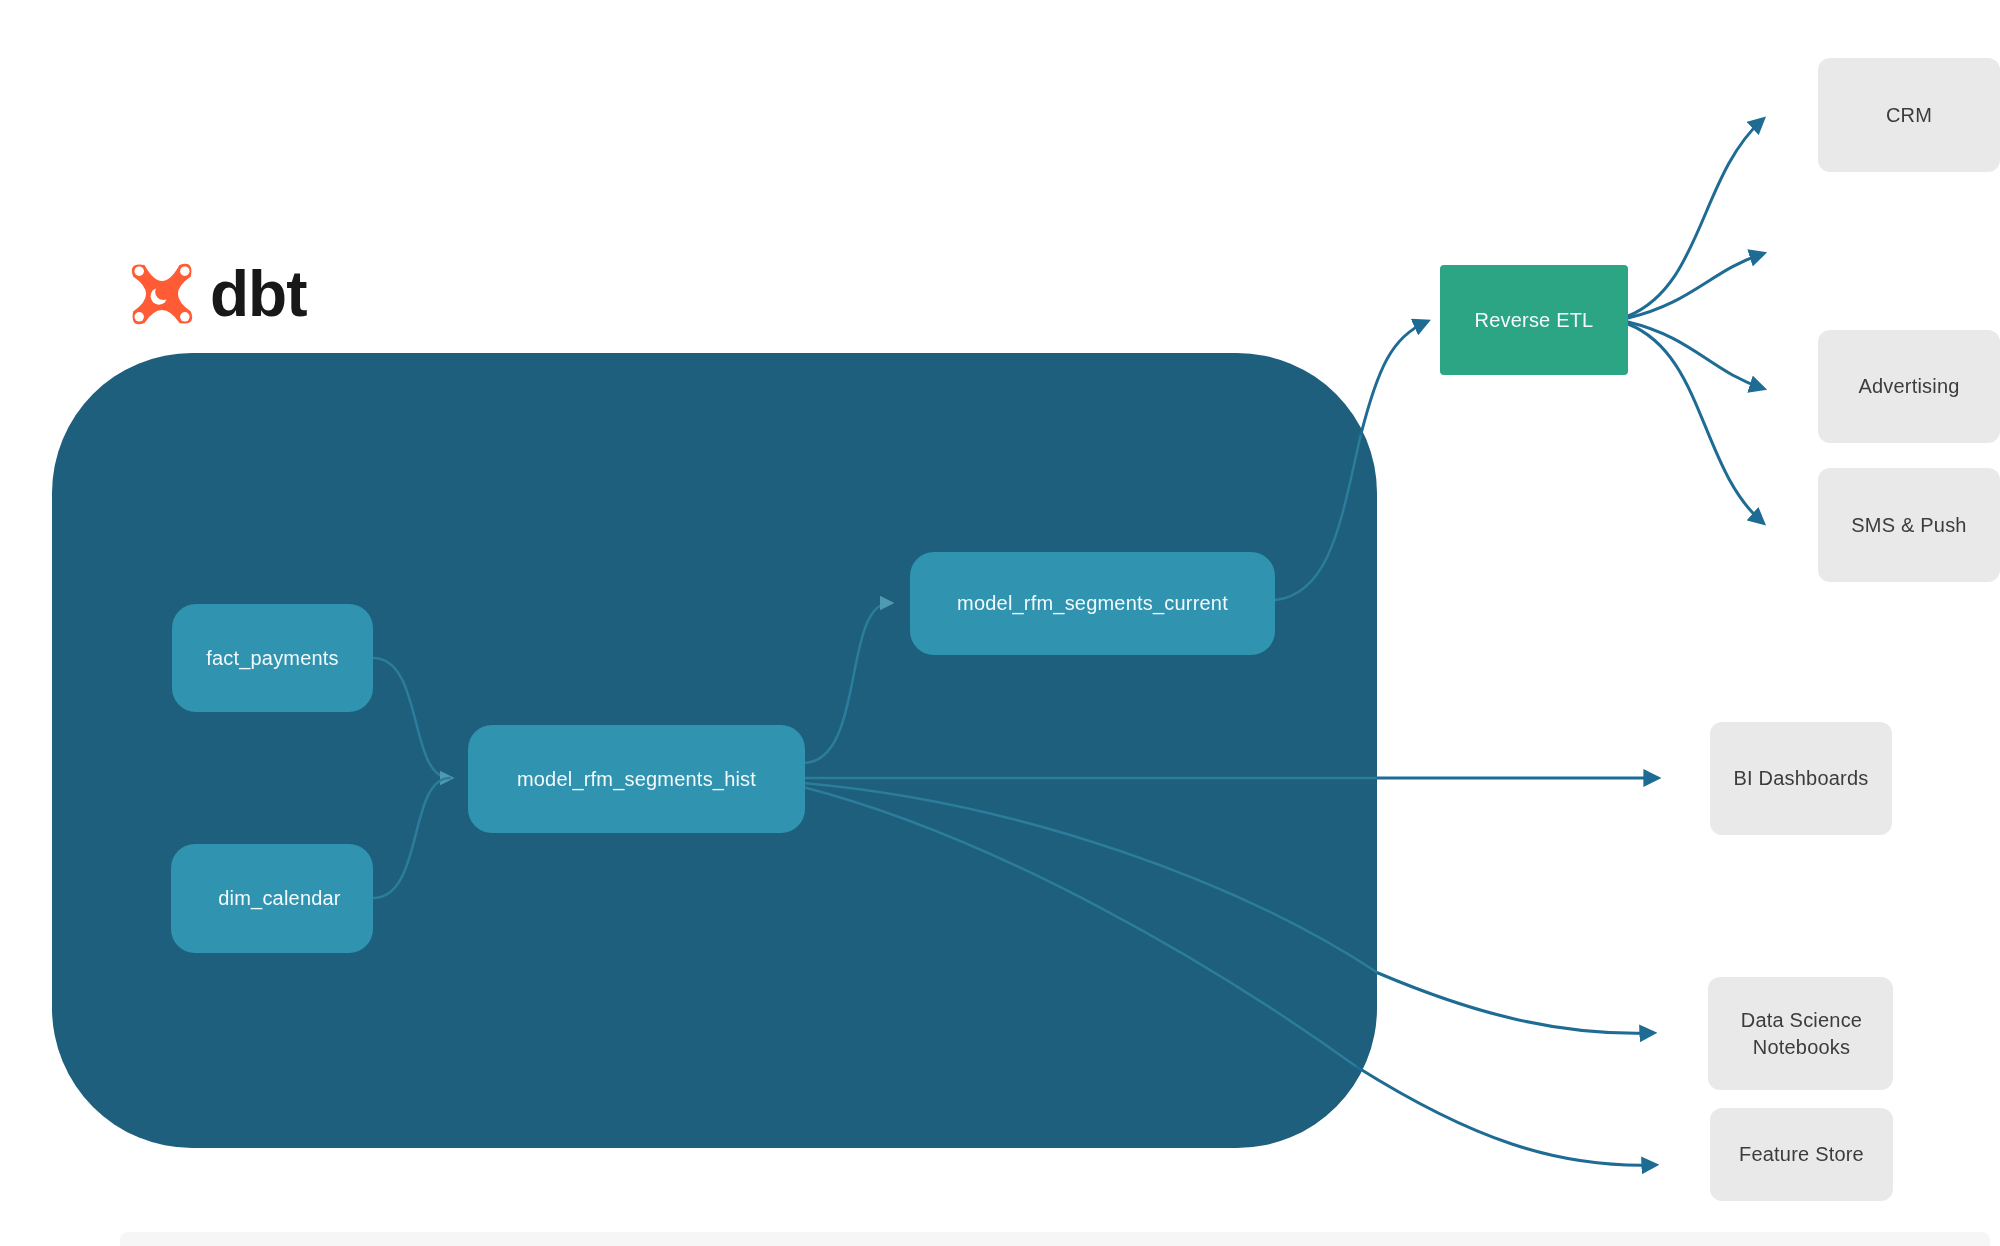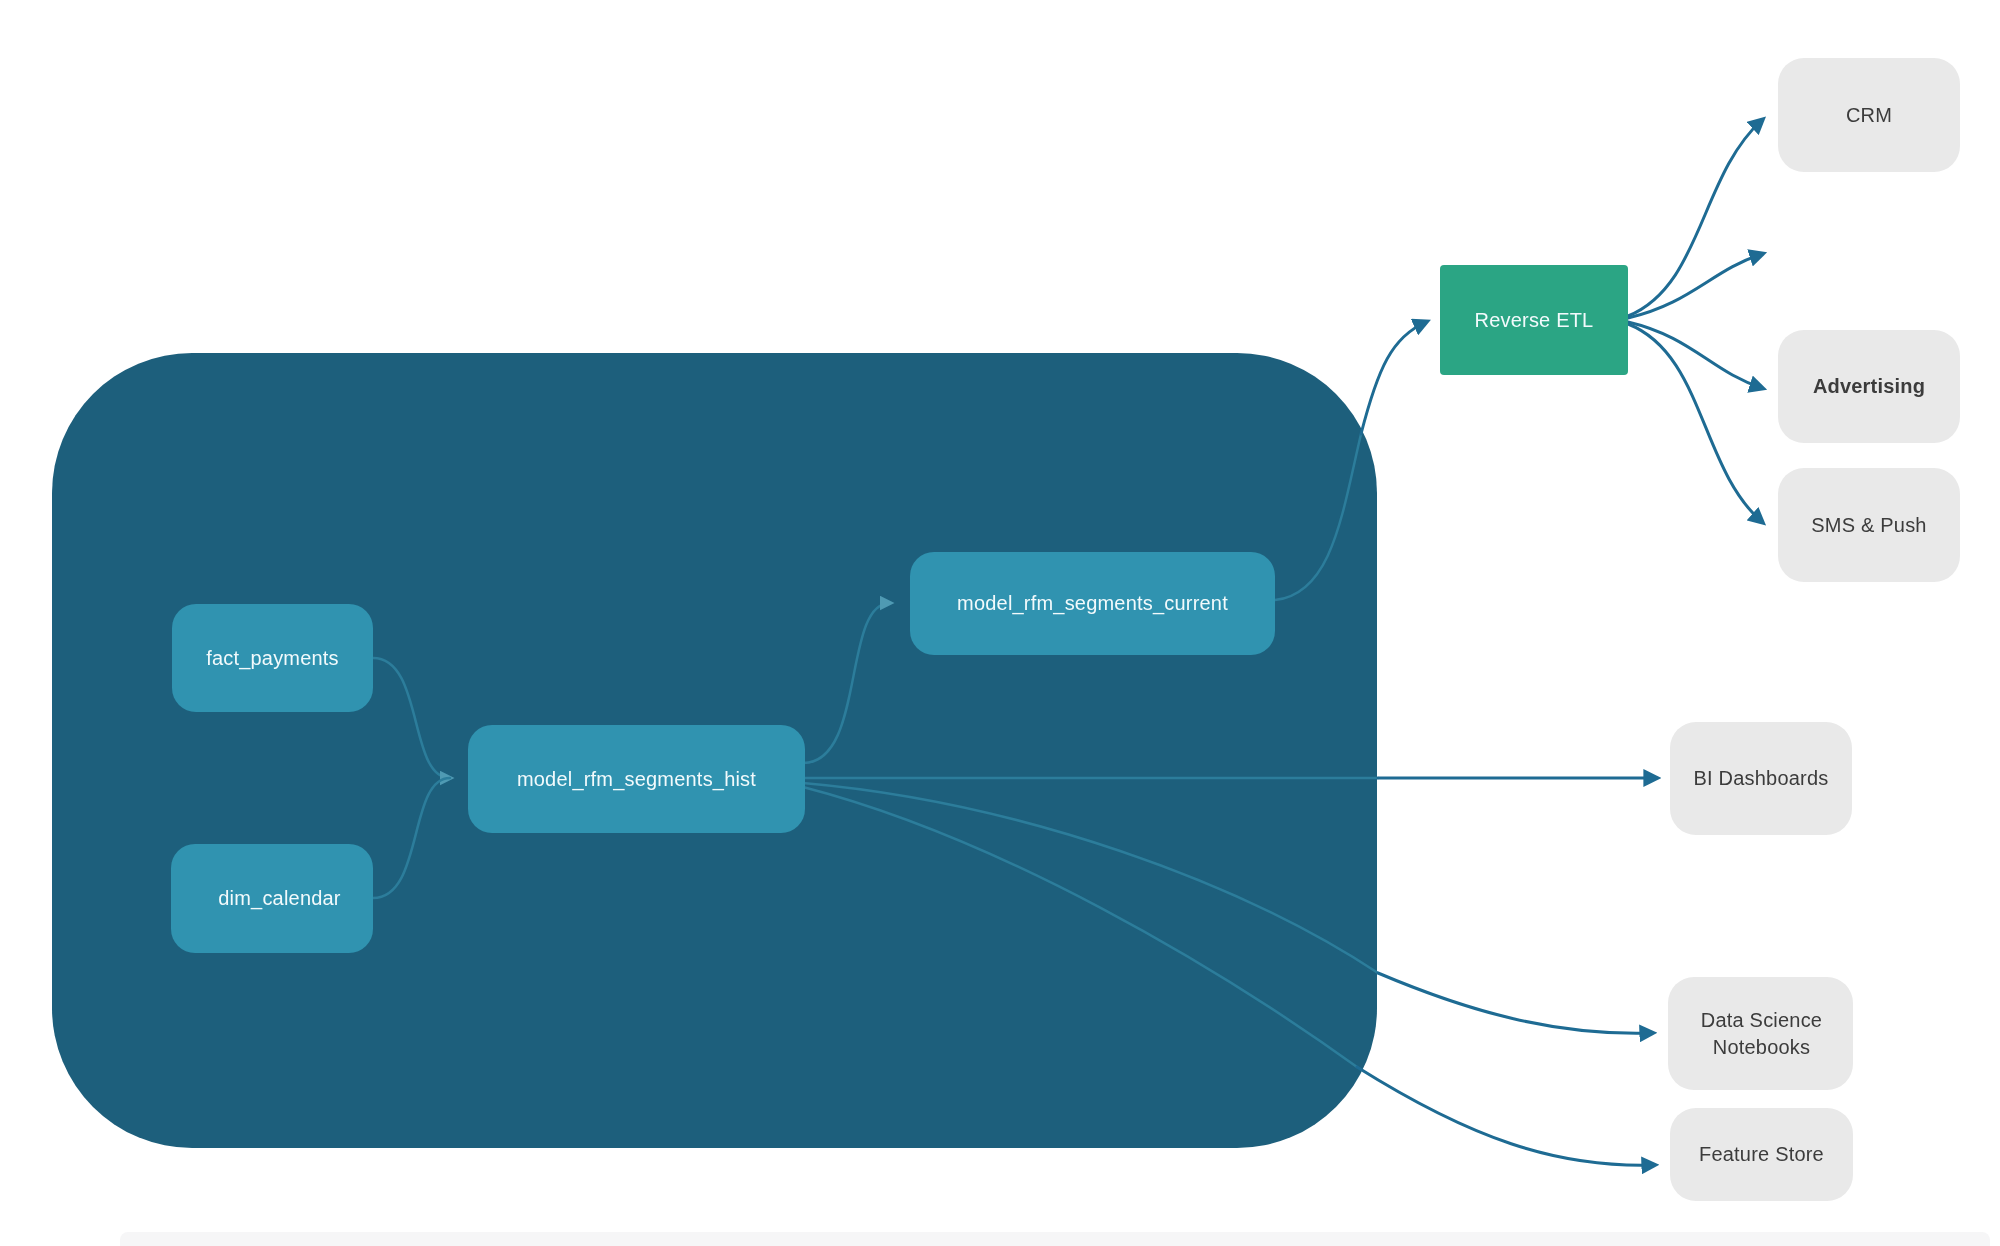--- a/index.html
+++ b/index.html
@@ -12,41 +12,53 @@
     position:absolute;left:52px;top:353px;width:1325px;height:795px;
     background:var(--c-container);border-radius:140px;z-index:1;
   }
   .node{
     position:absolute;display:flex;align-items:center;justify-content:center;
     text-align:center;font-size:20px;letter-spacing:.2px;line-height:1.35;
     border-radius:24px;z-index:3;box-sizing:border-box;padding:8px 14px;
   }
   .node.model{background:var(--c-model);color:var(--c-text-light);}
   .node.etl{background:var(--c-etl);color:var(--c-text-light);border-radius:4px;}
-  .node.dest{background:var(--c-dest);color:var(--c-text-dark);border-radius:26px;}
+  .node.dest{background:var(--c-dest);color:var(--c-text-dark);border-radius:12px;margin-left:40px;}
   .edge{fill:none;stroke:var(--c-edge);stroke-width:3;stroke-linecap:round;}
   .edge-inner{fill:none;stroke:var(--c-edge-inner);stroke-width:2.5;stroke-linecap:round;}
   #logo{position:absolute;left:124px;top:256px;display:flex;align-items:center;z-index:3;}
   #logo svg{width:76px;height:76px;display:block;}
   #logo .word{
     font-size:64px;font-weight:bold;color:#181818;letter-spacing:-1px;
     margin-left:10px;line-height:76px;
   }
   .bottom-strip{
     position:absolute;left:120px;top:1232px;width:1870px;height:14px;
     background:#f6f6f7;border-radius:8px 8px 0 0;z-index:0;
   }
 </style>
 </head>
 <body>
 
 <div id="stage">
 
   <div class="bottom-strip"></div>
 
+  <div id="logo">
+    <svg viewBox="0 0 100 100" aria-hidden="true">
+      <path d="M27,12 Q50,54 73,12 Q92,5 88,27 Q54,50 88,73 Q95,92 73,88 Q50,54 27,88 Q8,95 12,73 Q46,50 12,27 Q5,8 27,12 Z" style="fill:var(--c-logo-orange)"></path>
+      <circle cx="20" cy="20" r="6.2" fill="#ffffff"></circle>
+      <circle cx="80" cy="20" r="6.2" fill="#ffffff"></circle>
+      <circle cx="20" cy="80" r="6.2" fill="#ffffff"></circle>
+      <circle cx="80" cy="80" r="6.2" fill="#ffffff"></circle>
+      <circle cx="46" cy="53" r="11" fill="#ffffff"></circle>
+      <circle cx="52" cy="47" r="11" style="fill:var(--c-logo-orange)"></circle>
+    </svg>
+    <span class="word">dbt</span>
+  </div>
 
   <div class="container-box"></div>
 
   <svg id="edges">
     <defs>
       <marker id="arrow" viewBox="0 0 10 10" refX="7" refY="5" markerWidth="6" markerHeight="6" orient="auto">
         <path d="M0,0 L10,5 L0,10 z" style="fill:var(--c-edge)"></path>
       </marker>
       <marker id="arrow-light" viewBox="0 0 10 10" refX="7" refY="5" markerWidth="6" markerHeight="6" orient="auto">
         <path d="M0,0 L10,5 L0,10 z" style="fill:var(--c-edge-inner-arrow)"></path>
@@ -72,19 +84,19 @@
   </svg>
 
   <div class="node model" style="left:172px;top:604px;width:201px;height:108px;">fact_payments</div>
   <div class="node model" style="left:171px;top:844px;width:202px;height:109px;padding-left:29px;">dim_calendar</div>
   <div class="node model" style="left:468px;top:725px;width:337px;height:108px;">model_rfm_segments_hist</div>
   <div class="node model" style="left:910px;top:552px;width:365px;height:103px;">model_rfm_segments_current</div>
 
   <div class="node etl" style="left:1440px;top:265px;width:188px;height:110px;">Reverse ETL</div>
 
   <div class="node dest" style="left:1778px;top:58px;width:182px;height:114px;">CRM</div>
-  <div class="node dest" style="left:1778px;top:330px;width:182px;height:113px;font-weight:bold;">Advertising</div>
+  <div class="node dest" style="left:1778px;top:330px;width:182px;height:113px;">Advertising</div>
   <div class="node dest" style="left:1778px;top:468px;width:182px;height:114px;">SMS &amp; Push</div>
   <div class="node dest" style="left:1670px;top:722px;width:182px;height:113px;">BI Dashboards</div>
   <div class="node dest" style="left:1668px;top:977px;width:185px;height:113px;padding-left:16px;">Data Science Notebooks</div>
   <div class="node dest" style="left:1670px;top:1108px;width:183px;height:93px;">Feature Store</div>
 
 </div>
 
 </body></html>

